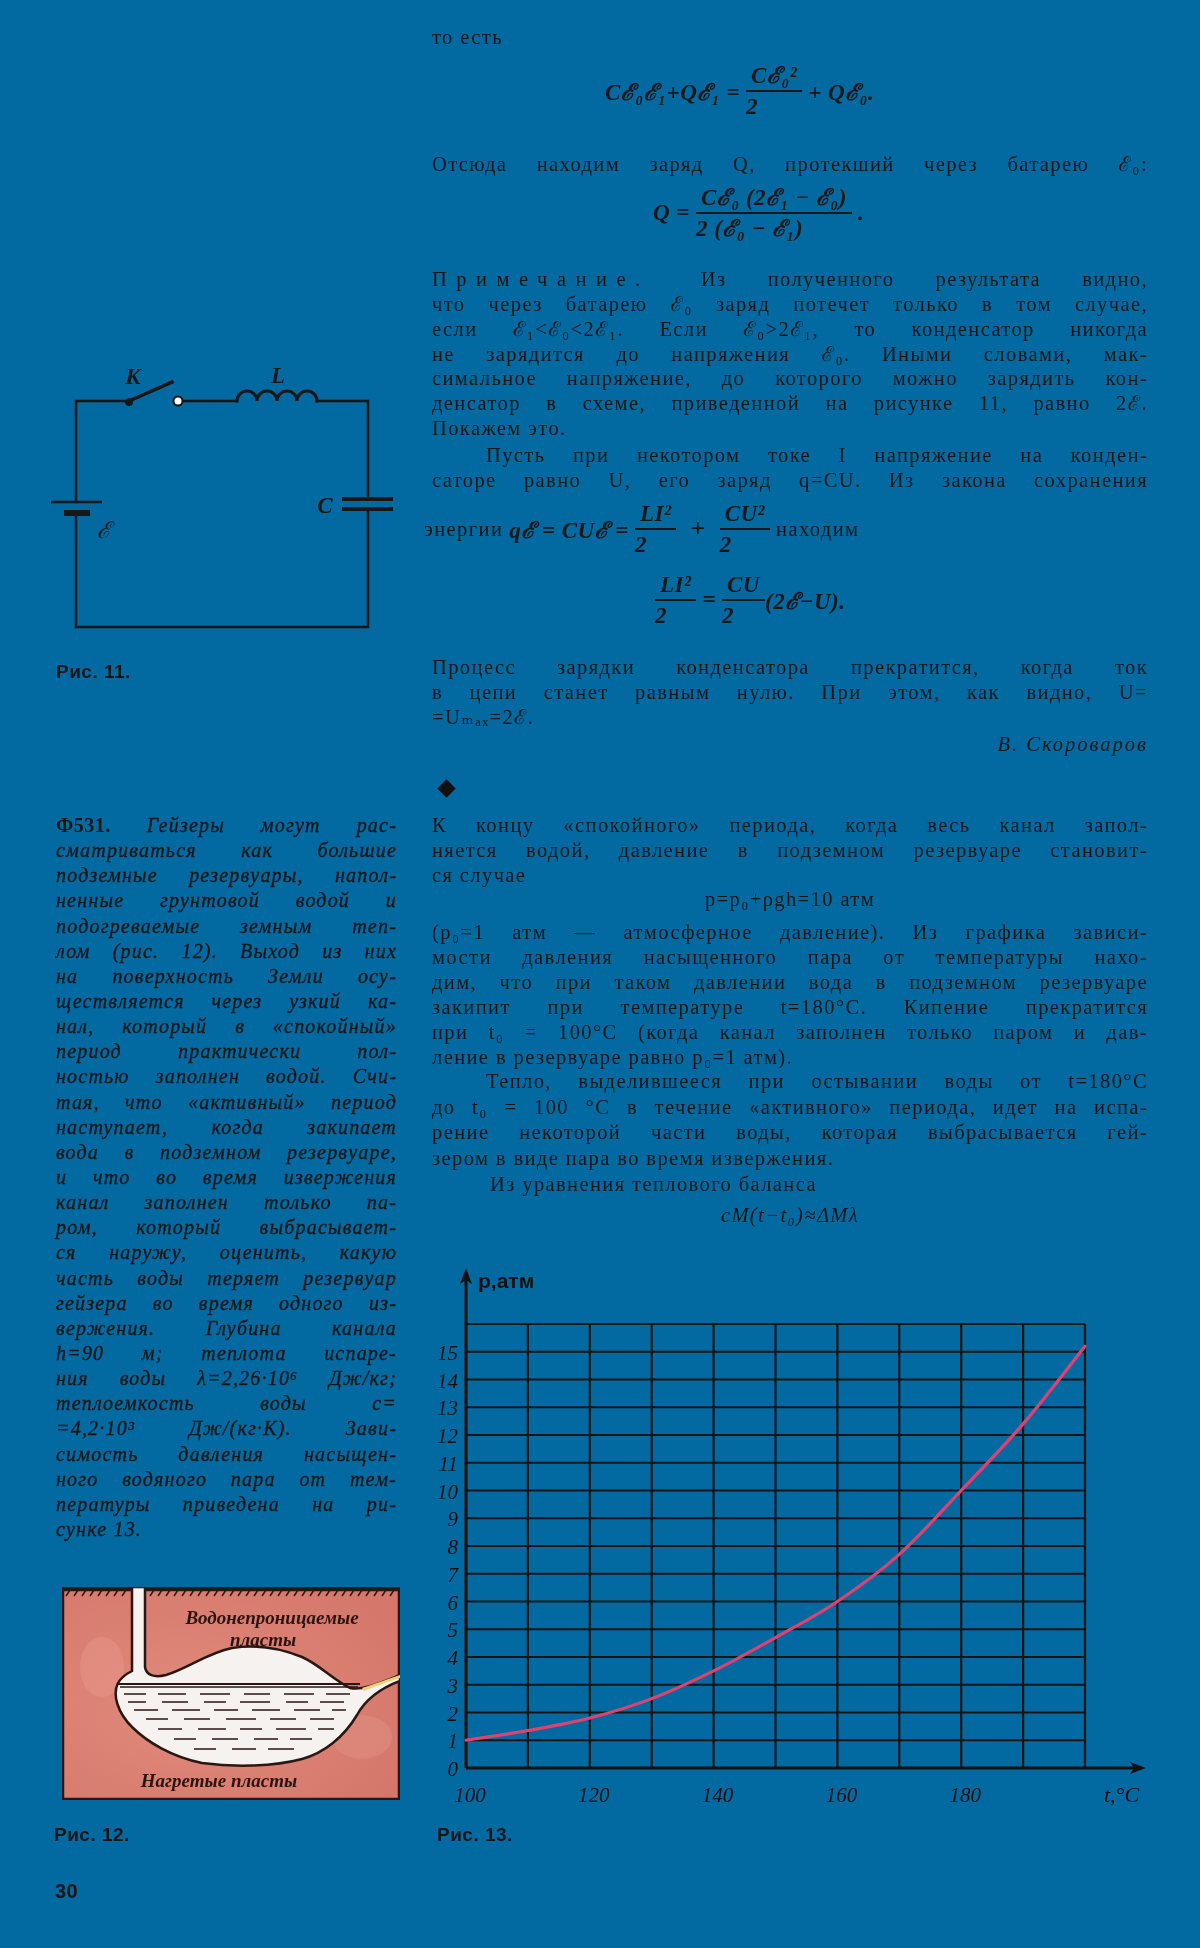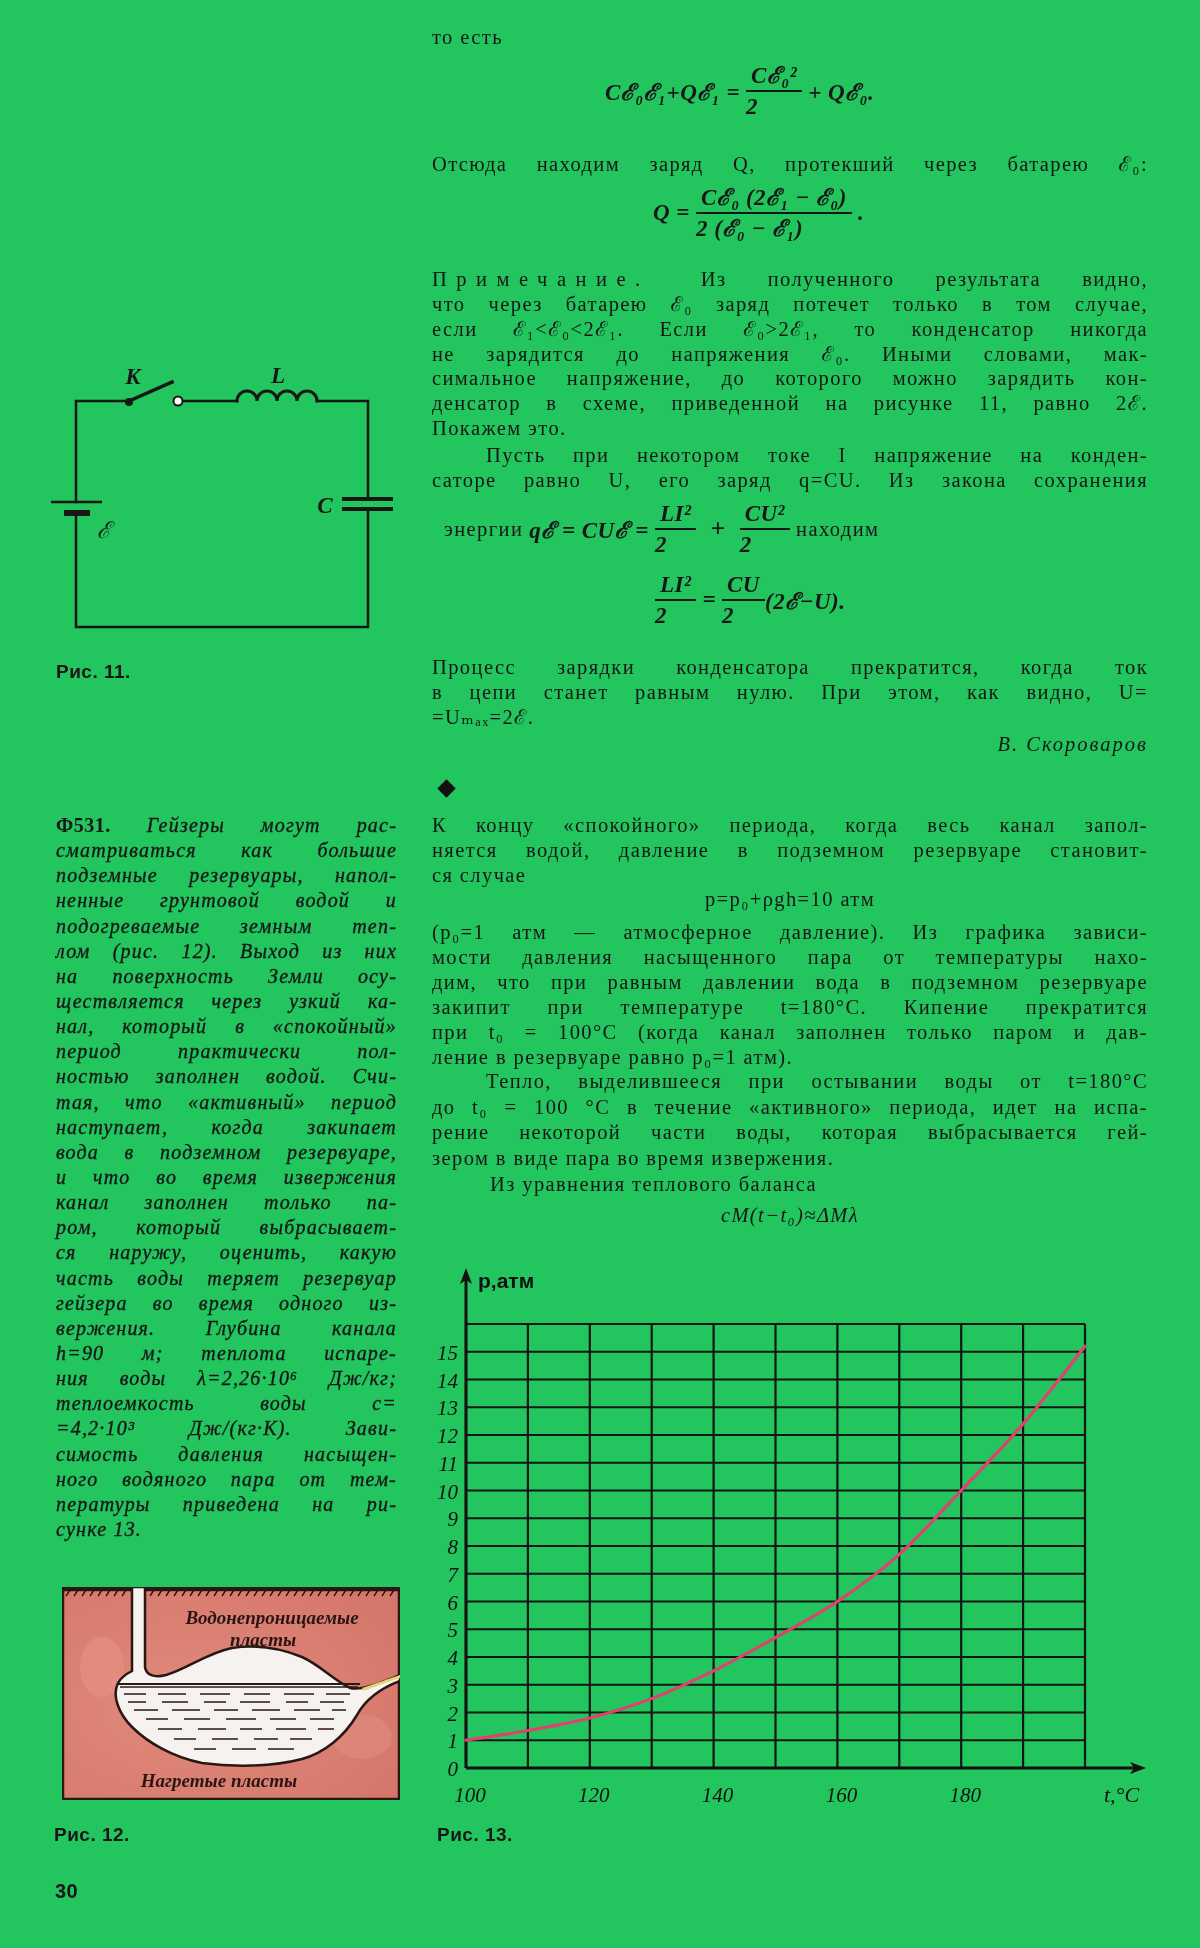--- a/index.html
+++ b/index.html
@@ -1,16 +1,16 @@
 <!DOCTYPE html>
 <html><head>
 <meta charset="utf-8">
 <style>
   html, body { margin: 0; padding: 0; background: #fcfcfa; }
-  .page { position: relative; width: 1200px; height: 1948px; background: #22c55e; color: #171717;
+  .page { position: relative; width: 1200px; height: 1948px; background: #0369a1; color: #171717;
           font-family: "Liberation Serif", "DejaVu Serif", serif; overflow: hidden; }
   .abs { position: absolute; }
   
   .rc { left: 432px; width: 716px; font-size: 20.5px; letter-spacing: 1.4px; }
   .jl { text-align: justify; text-align-last: justify; height: 25px; line-height: 25px; }
   .ll { text-align: left; height: 25px; line-height: 25px; }
   .ind { padding-left: 54px; }
   .spaced { letter-spacing: 9.5px; margin-right: 10px; }
   
   .lc { left: 56px; width: 341px; font-size: 20px; letter-spacing: 1.2px; font-style: italic;
@@ -64,21 +64,21 @@
     <div class="jl" style="height:24.85px; line-height:24.85px">симальное напряжение, до которого можно зарядить кон-</div>
     <div class="jl" style="height:24.85px; line-height:24.85px">денсатор в схеме, приведенной на рисунке 11, равно 2ℰ.</div>
     <div class="ll" style="height:24.85px; line-height:24.85px">Покажем это.</div>
   </div>
 
   <div class="abs rc" style="top:443px">
     <div class="jl ind">Пусть при некотором токе I напряжение на конден-</div>
     <div class="jl">саторе равно U, его заряд q=CU. Из закона сохранения</div>
   </div>
 
-  <div class="abs eq" style="left:444px; top:500px; font-size:20.5px; letter-spacing:1.4px">
+  <div class="abs eq" style="left:424px; top:500px; font-size:20.5px; letter-spacing:1.4px">
     <span>энергии</span>
     <span class="mi" style="font-size:23px">qℰ = CUℰ =</span>
     <span class="frac mi" style="font-size:23px">
       <span class="num">LI²</span>
       <span class="den">2</span>
     </span>
     <span class="mi" style="font-size:26px; margin:0 8px">+</span>
     <span class="frac mi" style="font-size:23px">
       <span class="num">CU²</span>
       <span class="den">2</span>
@@ -113,21 +113,21 @@
     <div class="jl">К концу «спокойного» периода, когда весь канал запол-</div>
     <div class="jl">няется водой, давление в подземном резервуаре становит-</div>
     <div class="ll">ся случае</div>
   </div>
 
   <div class="abs rc ll center" style="top:887px">p=p₀+ρgh=10 атм</div>
 
   <div class="abs rc" style="top:920px">
     <div class="jl">(p₀=1 атм — атмосферное давление). Из графика зависи-</div>
     <div class="jl">мости давления насыщенного пара от температуры нахо-</div>
-    <div class="jl">дим, что при равным давлении вода в подземном резервуаре</div>
+    <div class="jl">дим, что при таком давлении вода в подземном резервуаре</div>
     <div class="jl">закипит при температуре t=180°C. Кипение прекратится</div>
     <div class="jl">при t₀ = 100°C (когда канал заполнен только паром и дав-</div>
     <div class="ll">ление в резервуаре равно p₀=1 атм).</div>
   </div>
 
   <div class="abs rc" style="top:1069px">
     <div class="jl ind" style="height:25.6px">Тепло, выделившееся при остывании воды от t=180°C</div>
     <div class="jl" style="height:25.6px">до t₀ = 100 °C в течение «активного» периода, идет на испа-</div>
     <div class="jl" style="height:25.6px">рение некоторой части воды, которая выбрасывается гей-</div>
     <div class="ll" style="height:25.6px">зером в виде пара во время извержения.</div>

